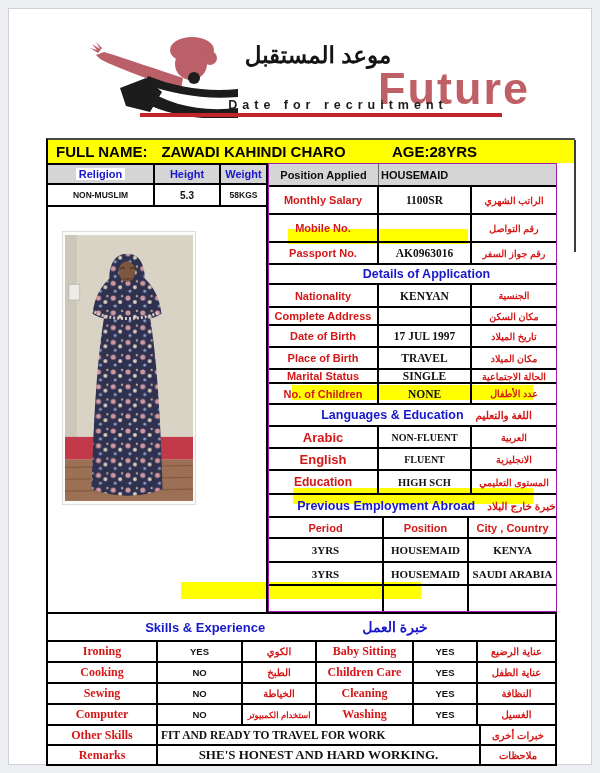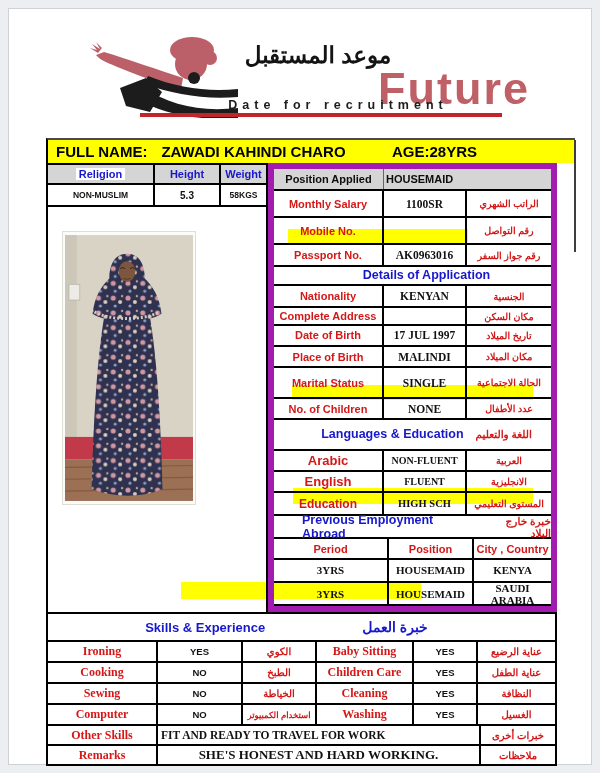--- a/index.html
+++ b/index.html
@@ -45,21 +45,21 @@
   .bio-head .bio-c{color:var(--blue);font-weight:bold;font-size:11px;}
   .bio-head .rel span{background:#ffffff;padding:0 3px;}
   .bio-vals .bio-c{color:#111;font-weight:bold;font-size:8.5px;}
   .bio-vals .bv2{font-size:10px;}
   
   .photo-col{left:46px;top:207px;width:222px;height:405px;z-index:2;
     border-left:2px solid #000;border-right:2px solid #000;background:transparent;}
   .photo-frame{position:absolute;left:14px;top:24px;width:134px;height:274px;background:#fbfbf9;
     border:1px solid #e0ddd6;padding:2px;}
   
-  .main{left:268px;top:163px;width:289px;height:449px;border:6px solid #a21caf;z-index:2;
+  .main{left:268px;top:163px;width:289px;height:449px;border:1px solid #a21caf;z-index:2;
     display:flex;flex-direction:column;}
   .mrow{display:flex;align-items:stretch;border-bottom:2px solid #000;}
   .mrow:last-child{border-bottom:none;}
   .cell{display:flex;align-items:center;justify-content:center;text-align:center;}
   .cl{width:110px;border-right:2px solid #000;color:var(--red);font-weight:bold;font-size:11px;}
   .cv{flex:1;border-right:2px solid #000;font-family:"Liberation Serif",serif;
     font-weight:bold;font-size:11.5px;color:#111;}
   .ca{width:84px;color:var(--red);font-weight:bold;font-size:9.5px;direction:rtl;
     font-family:"Liberation Sans",sans-serif;}
   .pos-row{height:23px;background:var(--gray);}
@@ -226,37 +226,37 @@
     </div>
 
     <div class="mrow" style="height:22px">
       <div class="cell cl">Date of Birth</div>
       <div class="cell cv">17 JUL 1997</div>
       <div class="cell ca">تاريخ الميلاد</div>
     </div>
 
     <div class="mrow" style="height:22px">
       <div class="cell cl">Place of Birth</div>
-      <div class="cell cv">MALINDI</div>
+      <div class="cell cv">TRAVEL</div>
       <div class="cell ca">مكان الميلاد</div>
     </div>
 
-    <div class="mrow" style="height:32px">
+    <div class="mrow" style="height:14px">
       <div class="cell cl">Marital Status</div>
       <div class="cell cv">SINGLE</div>
       <div class="cell ca">الحالة الاجتماعية</div>
     </div>
 
     <div class="mrow" style="height:21px">
       <div class="cell cl">No. of Children</div>
       <div class="cell cv">NONE</div>
       <div class="cell ca">عدد الأطفال</div>
     </div>
 
-    <div class="mrow" style="height:32px">
+    <div class="mrow" style="height:22px">
       <div class="sec-hdr">
         <span>Languages &amp; Education</span>
         <span class="ar">اللغة والتعليم</span>
       </div>
     </div>
 
     <div class="mrow" style="height:22px">
       <div class="cell cl" style="font-size:13px">Arabic</div>
       <div class="cell cv" style="font-size:10px">NON-FLUENT</div>
       <div class="cell ca">العربية</div>

